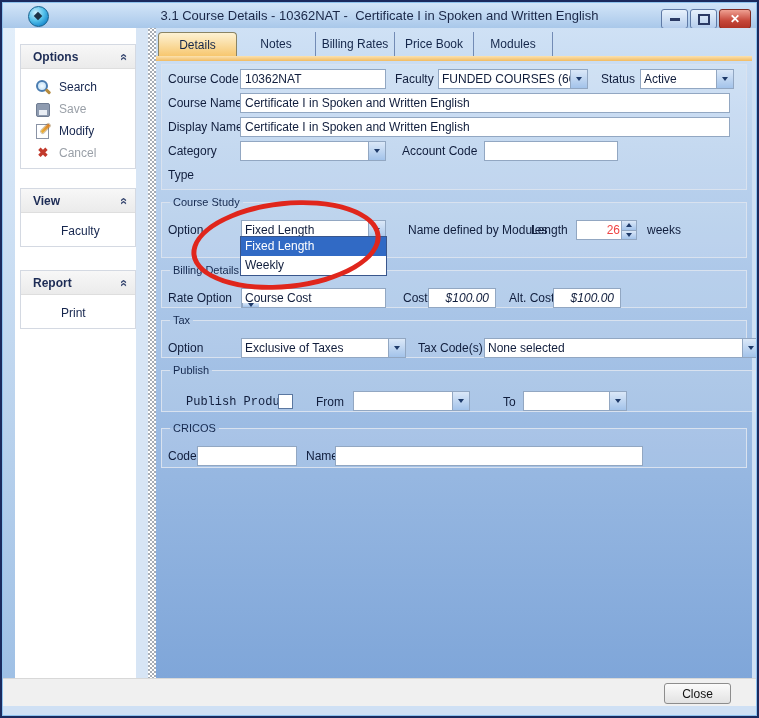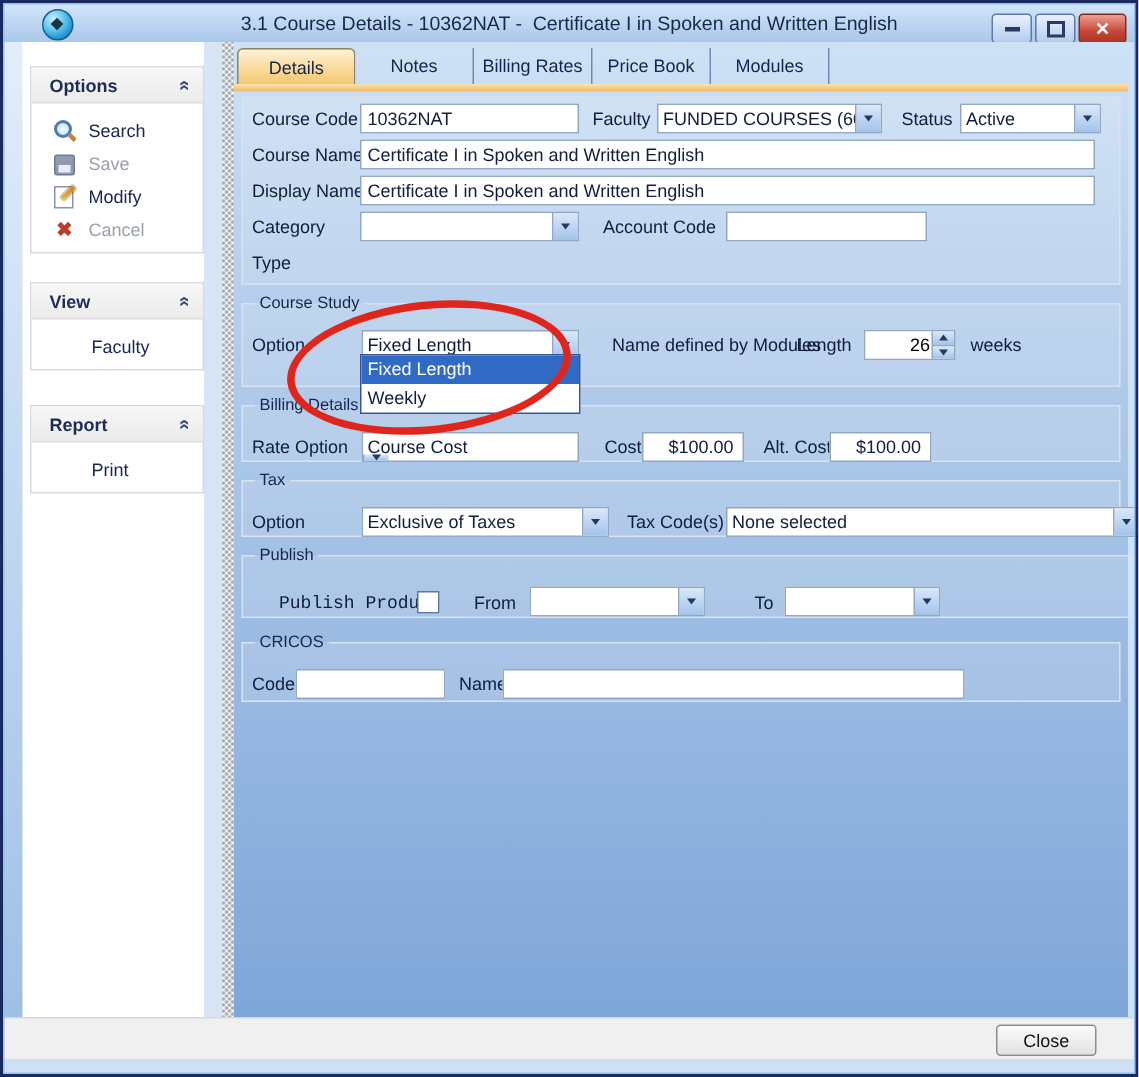--- a/index.html
+++ b/index.html
@@ -60,37 +60,37 @@
   .tabbar{position:absolute;left:2px;top:4px;height:24px;display:flex;}
   .tab{width:79px;height:24px;display:flex;align-items:center;justify-content:center;
     font-size:12px;color:#14264a;box-sizing:border-box;cursor:default;}
   .tab.inactive{border-right:1px solid rgba(40,70,130,.55);}
   .tab.active{background:linear-gradient(#fdf2d4,#f7c76f);border:1px solid #8a8464;border-bottom:none;border-radius:4px 4px 0 0;}
   .tabband{position:absolute;left:0;top:28px;width:100%;height:5px;background:linear-gradient(#fbe2b0,#f1bb62);}
 
   .lbl{position:absolute;font-size:12px;color:#101d3c;line-height:20px;white-space:nowrap;}
   .tinput{position:absolute;height:20px;box-sizing:border-box;border:1px solid #92a7c2;background:#fff;
     font-family:"Liberation Sans",sans-serif;font-size:12px;color:#101d3c;padding:0 4px;}
-  .tinput.money{text-align:right;padding-right:6px;}
+  .tinput.money{text-align:right;padding-right:6px;font-style:italic;}
   .combo{position:absolute;height:20px;box-sizing:border-box;border:1px solid #92a7c2;background:#fff;display:flex;cursor:default;}
   .ctext{flex:1;font-size:12px;color:#101d3c;line-height:18px;padding:0 3px;overflow:hidden;white-space:nowrap;}
   .cbtn{width:16px;background:linear-gradient(#dbe8f8,#a3c3ea);border-left:1px solid #92a7c2;
     display:flex;align-items:center;justify-content:center;}
   .carrow{width:0;height:0;border-left:3.5px solid transparent;border-right:3.5px solid transparent;border-top:4px solid #1e3a69;}
 
   .group{position:absolute;border:1px solid #d9e2ef;background:rgba(255,255,255,0.14);box-sizing:border-box;margin:0;padding:0;min-inline-size:0;}
   .group legend{font-size:11px;color:#14284e;padding:0 3px;margin-left:8px;}
   .plaingroup{position:absolute;border:1px solid #d9e2ef;background:rgba(255,255,255,0.14);box-sizing:border-box;}
 
   .ddlist{position:absolute;background:#fff;border:1px solid #39568c;z-index:6;}
   .dditem{height:19px;line-height:19px;padding:0 4px;font-size:12px;color:#101d3c;cursor:default;}
   .dditem.sel{background:#316ac5;color:#fff;}
 
   .spinner{position:absolute;height:20px;box-sizing:border-box;border:1px solid #92a7c2;background:#fff;display:flex;}
-  .spinner input{flex:1;border:none;outline:none;font-family:"Liberation Sans",sans-serif;font-size:12px;color:#000000;
+  .spinner input{flex:1;border:none;outline:none;font-family:"Liberation Sans",sans-serif;font-size:12px;color:#ef4444;
     text-align:right;padding-right:1px;width:30px;}
   .spbtns{width:14px;display:flex;flex-direction:column;border-left:1px solid #92a7c2;}
   .spb{flex:1;background:linear-gradient(#dbe8f8,#a3c3ea);display:flex;align-items:center;justify-content:center;}
   .spb.up{border-bottom:1px solid #92a7c2;}
   .tri-up{width:0;height:0;border-left:3px solid transparent;border-right:3px solid transparent;border-bottom:4px solid #1e3a69;}
   .tri-dn{width:0;height:0;border-left:3px solid transparent;border-right:3px solid transparent;border-top:4px solid #1e3a69;}
 
   .checkbox{position:absolute;width:13px;height:13px;background:#fff;border:1px solid #5a77a0;box-sizing:content-box;cursor:default;}
 
   .ellipse{position:absolute;left:35px;top:173px;width:180px;height:78px;border:5px solid #e0261c;

